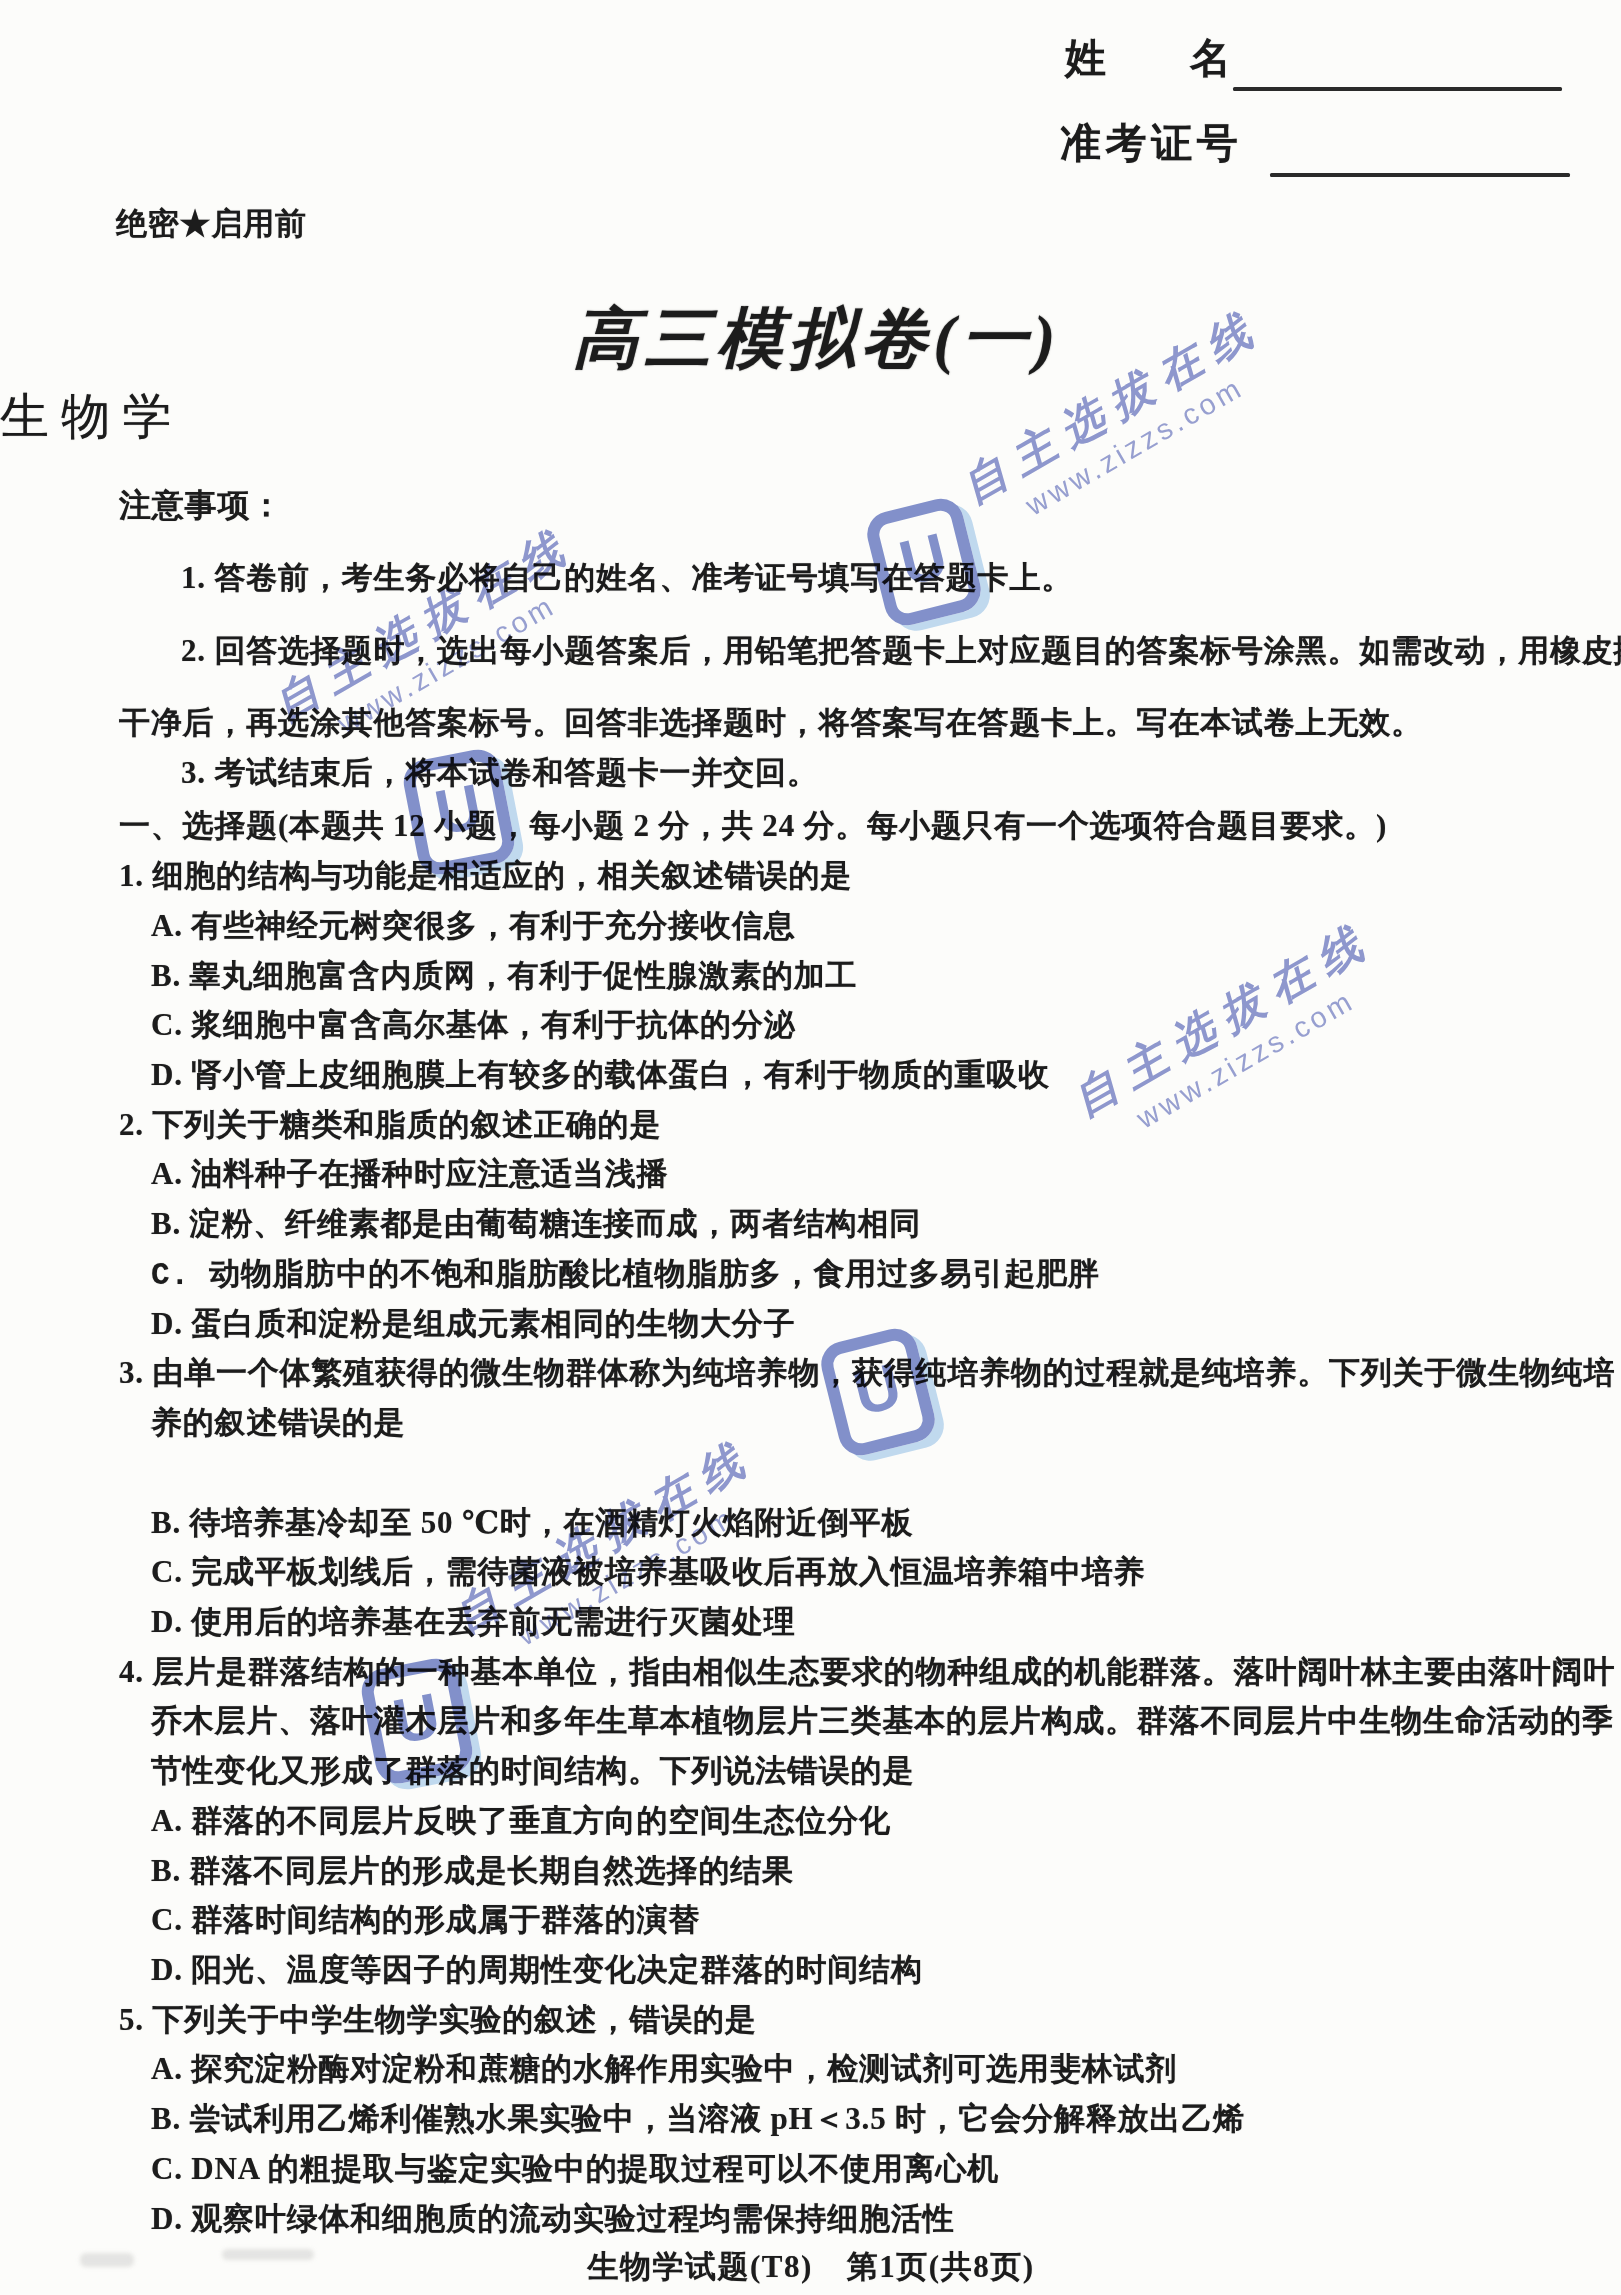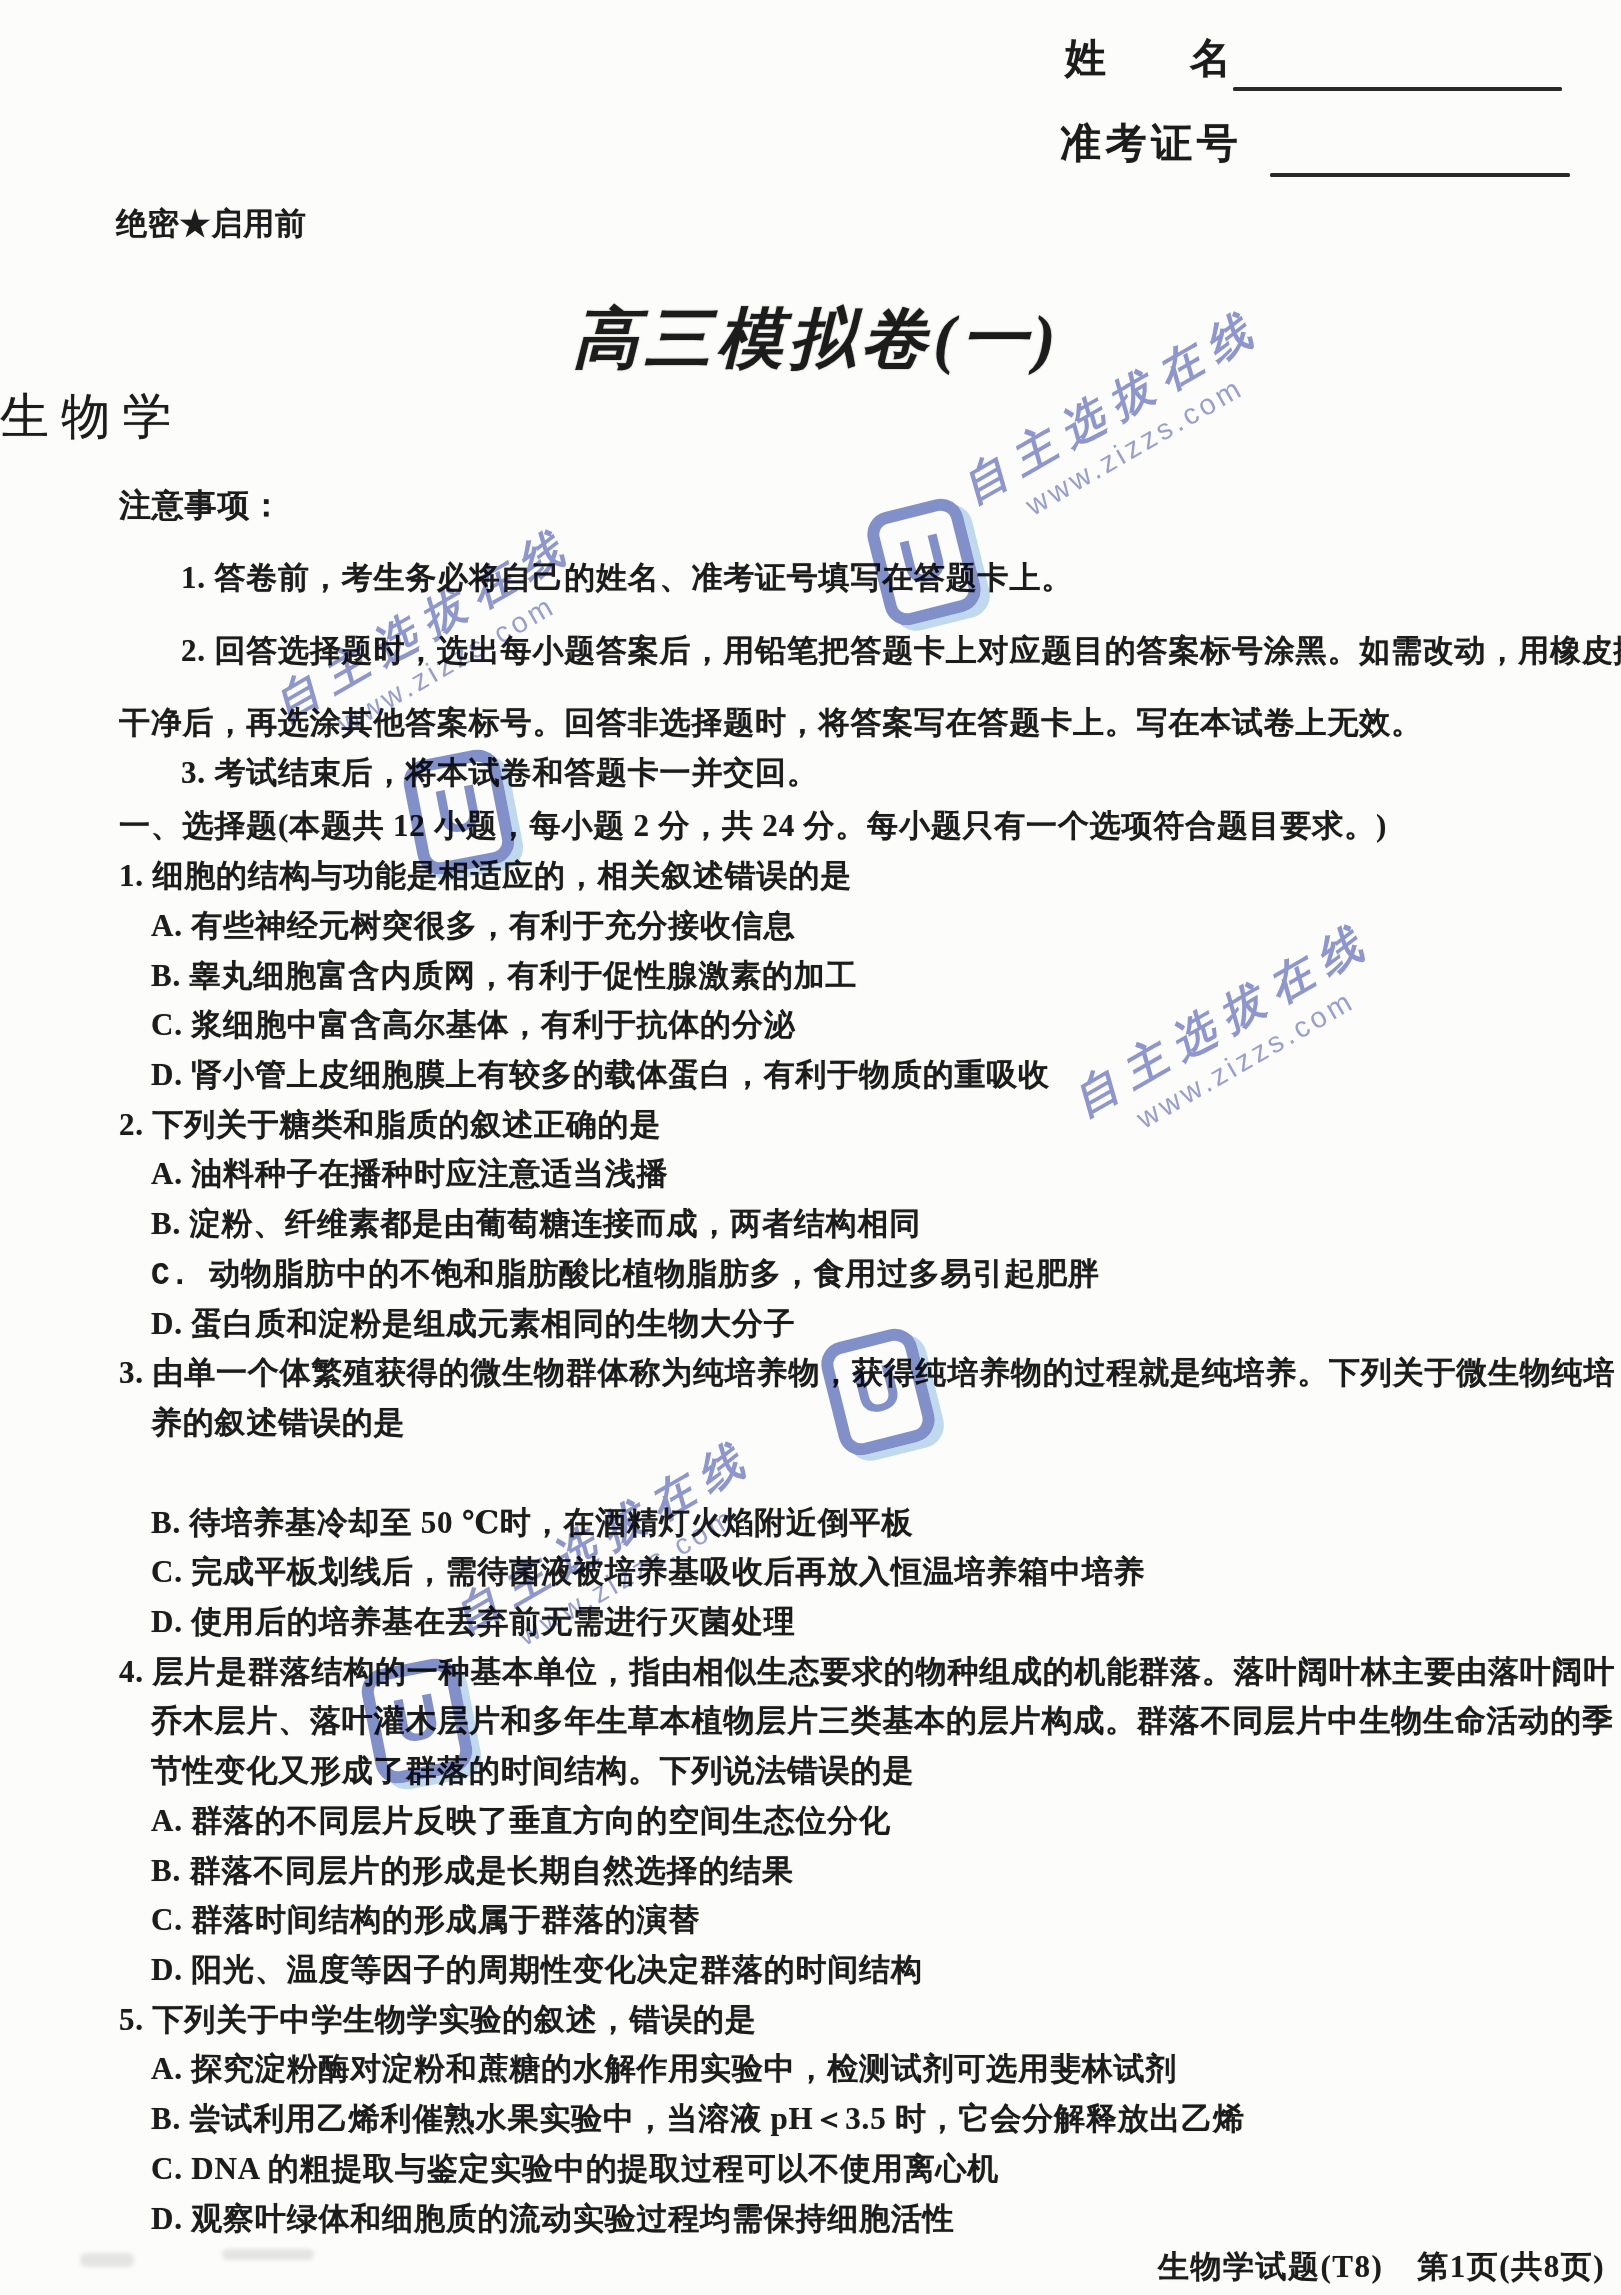--- a/index.html
+++ b/index.html
@@ -162,21 +162,21 @@
   <div class="ln" style="left:151px;top:1850px;">B. 群落不同层片的形成是长期自然选择的结果</div>
   <div class="ln" style="left:151px;top:1899px;">C. 群落时间结构的形成属于群落的演替</div>
   <div class="ln" style="left:151px;top:1949px;">D. 阳光、温度等因子的周期性变化决定群落的时间结构</div>
 
   <div class="ln" style="left:119px;top:1999px;">5. 下列关于中学生物学实验的叙述，错误的是</div>
   <div class="ln" style="left:151px;top:2048px;">A. 探究淀粉酶对淀粉和蔗糖的水解作用实验中，检测试剂可选用斐林试剂</div>
   <div class="ln" style="left:151px;top:2098px;">B. 尝试利用乙烯利催熟水果实验中，当溶液 pH＜3.5 时，它会分解释放出乙烯</div>
   <div class="ln" style="left:151px;top:2148px;">C. DNA 的粗提取与鉴定实验中的提取过程可以不使用离心机</div>
   <div class="ln" style="left:151px;top:2198px;">D. 观察叶绿体和细胞质的流动实验过程均需保持细胞活性</div>
 
-  <div class="footer" style="top:2246px;text-align:right;">
+  <div class="footer" style="top:2246px;">
     <span>生物学试题(T8)</span><span>第1页(共8页)</span>
   </div>
 
   <div class="smudge" style="left:80px;top:2253px;width:54px;height:13.8px;"></div>
   <div class="smudge" style="left:222px;top:2249px;width:92px;height:10.7px;"></div>
 
   <div class="wm" style="left:875px;top:504px;">
     <div class="wm-logo rot-a">
         <span>U</span>
       </div>

